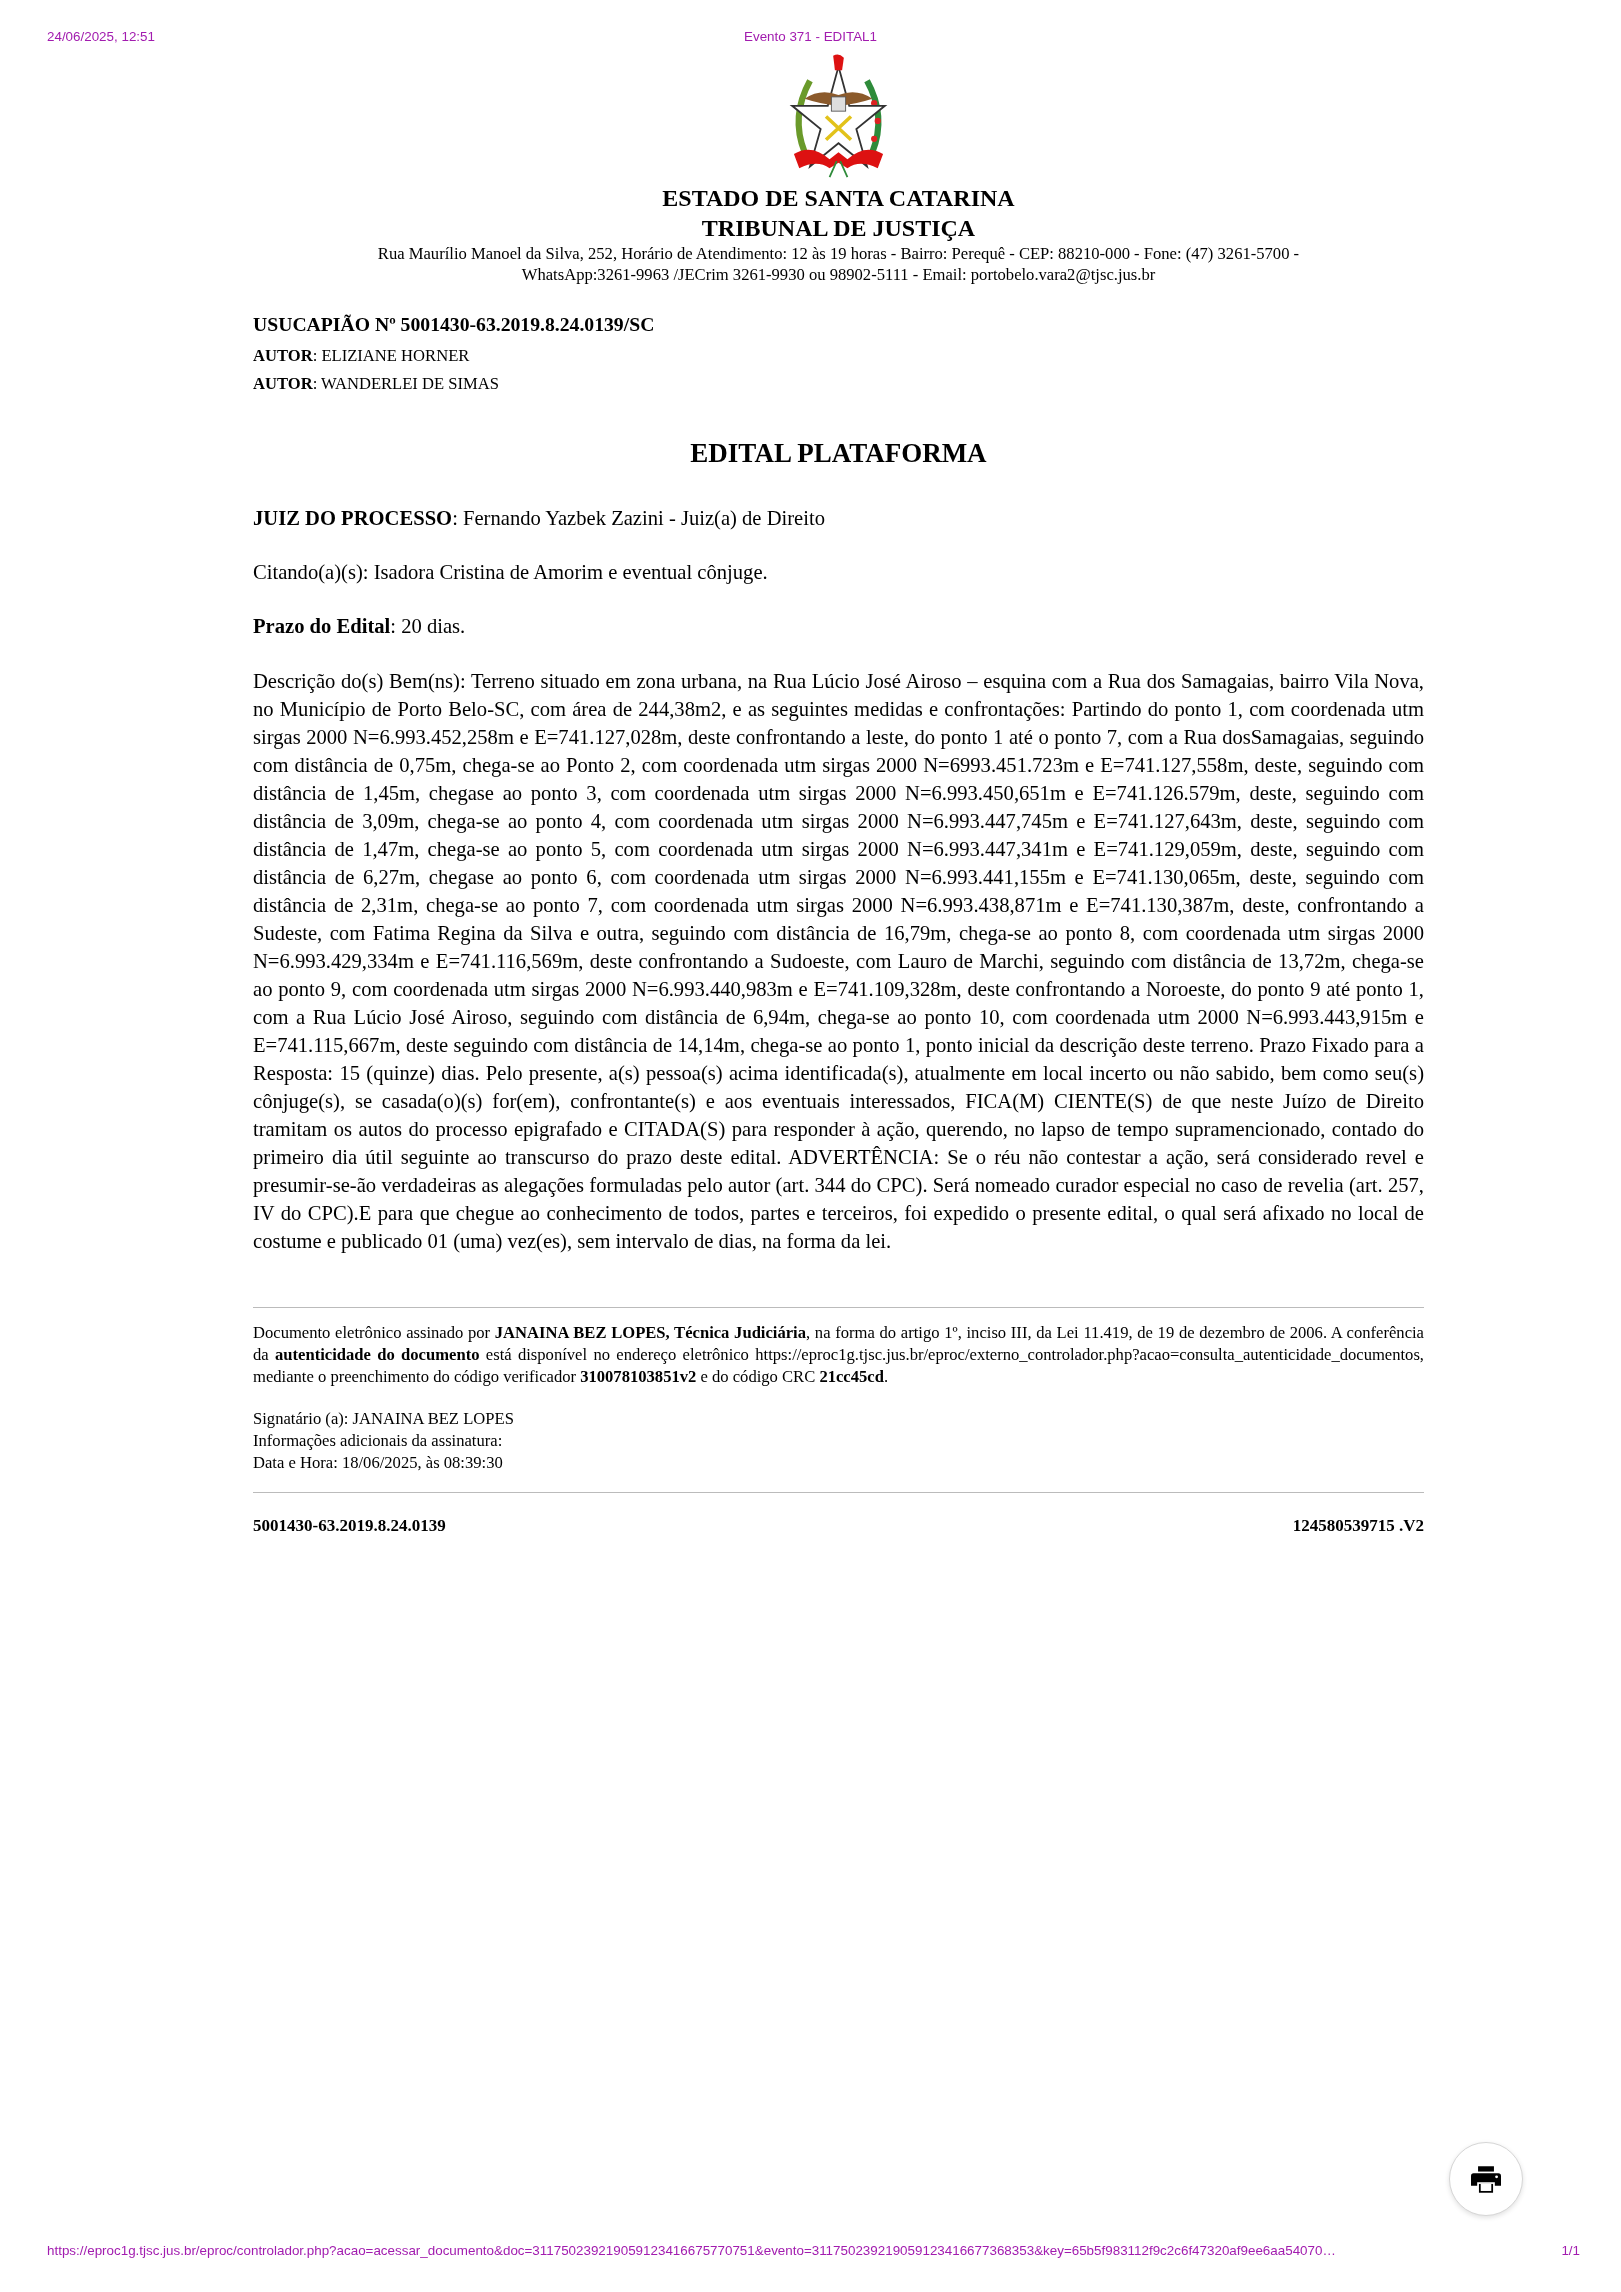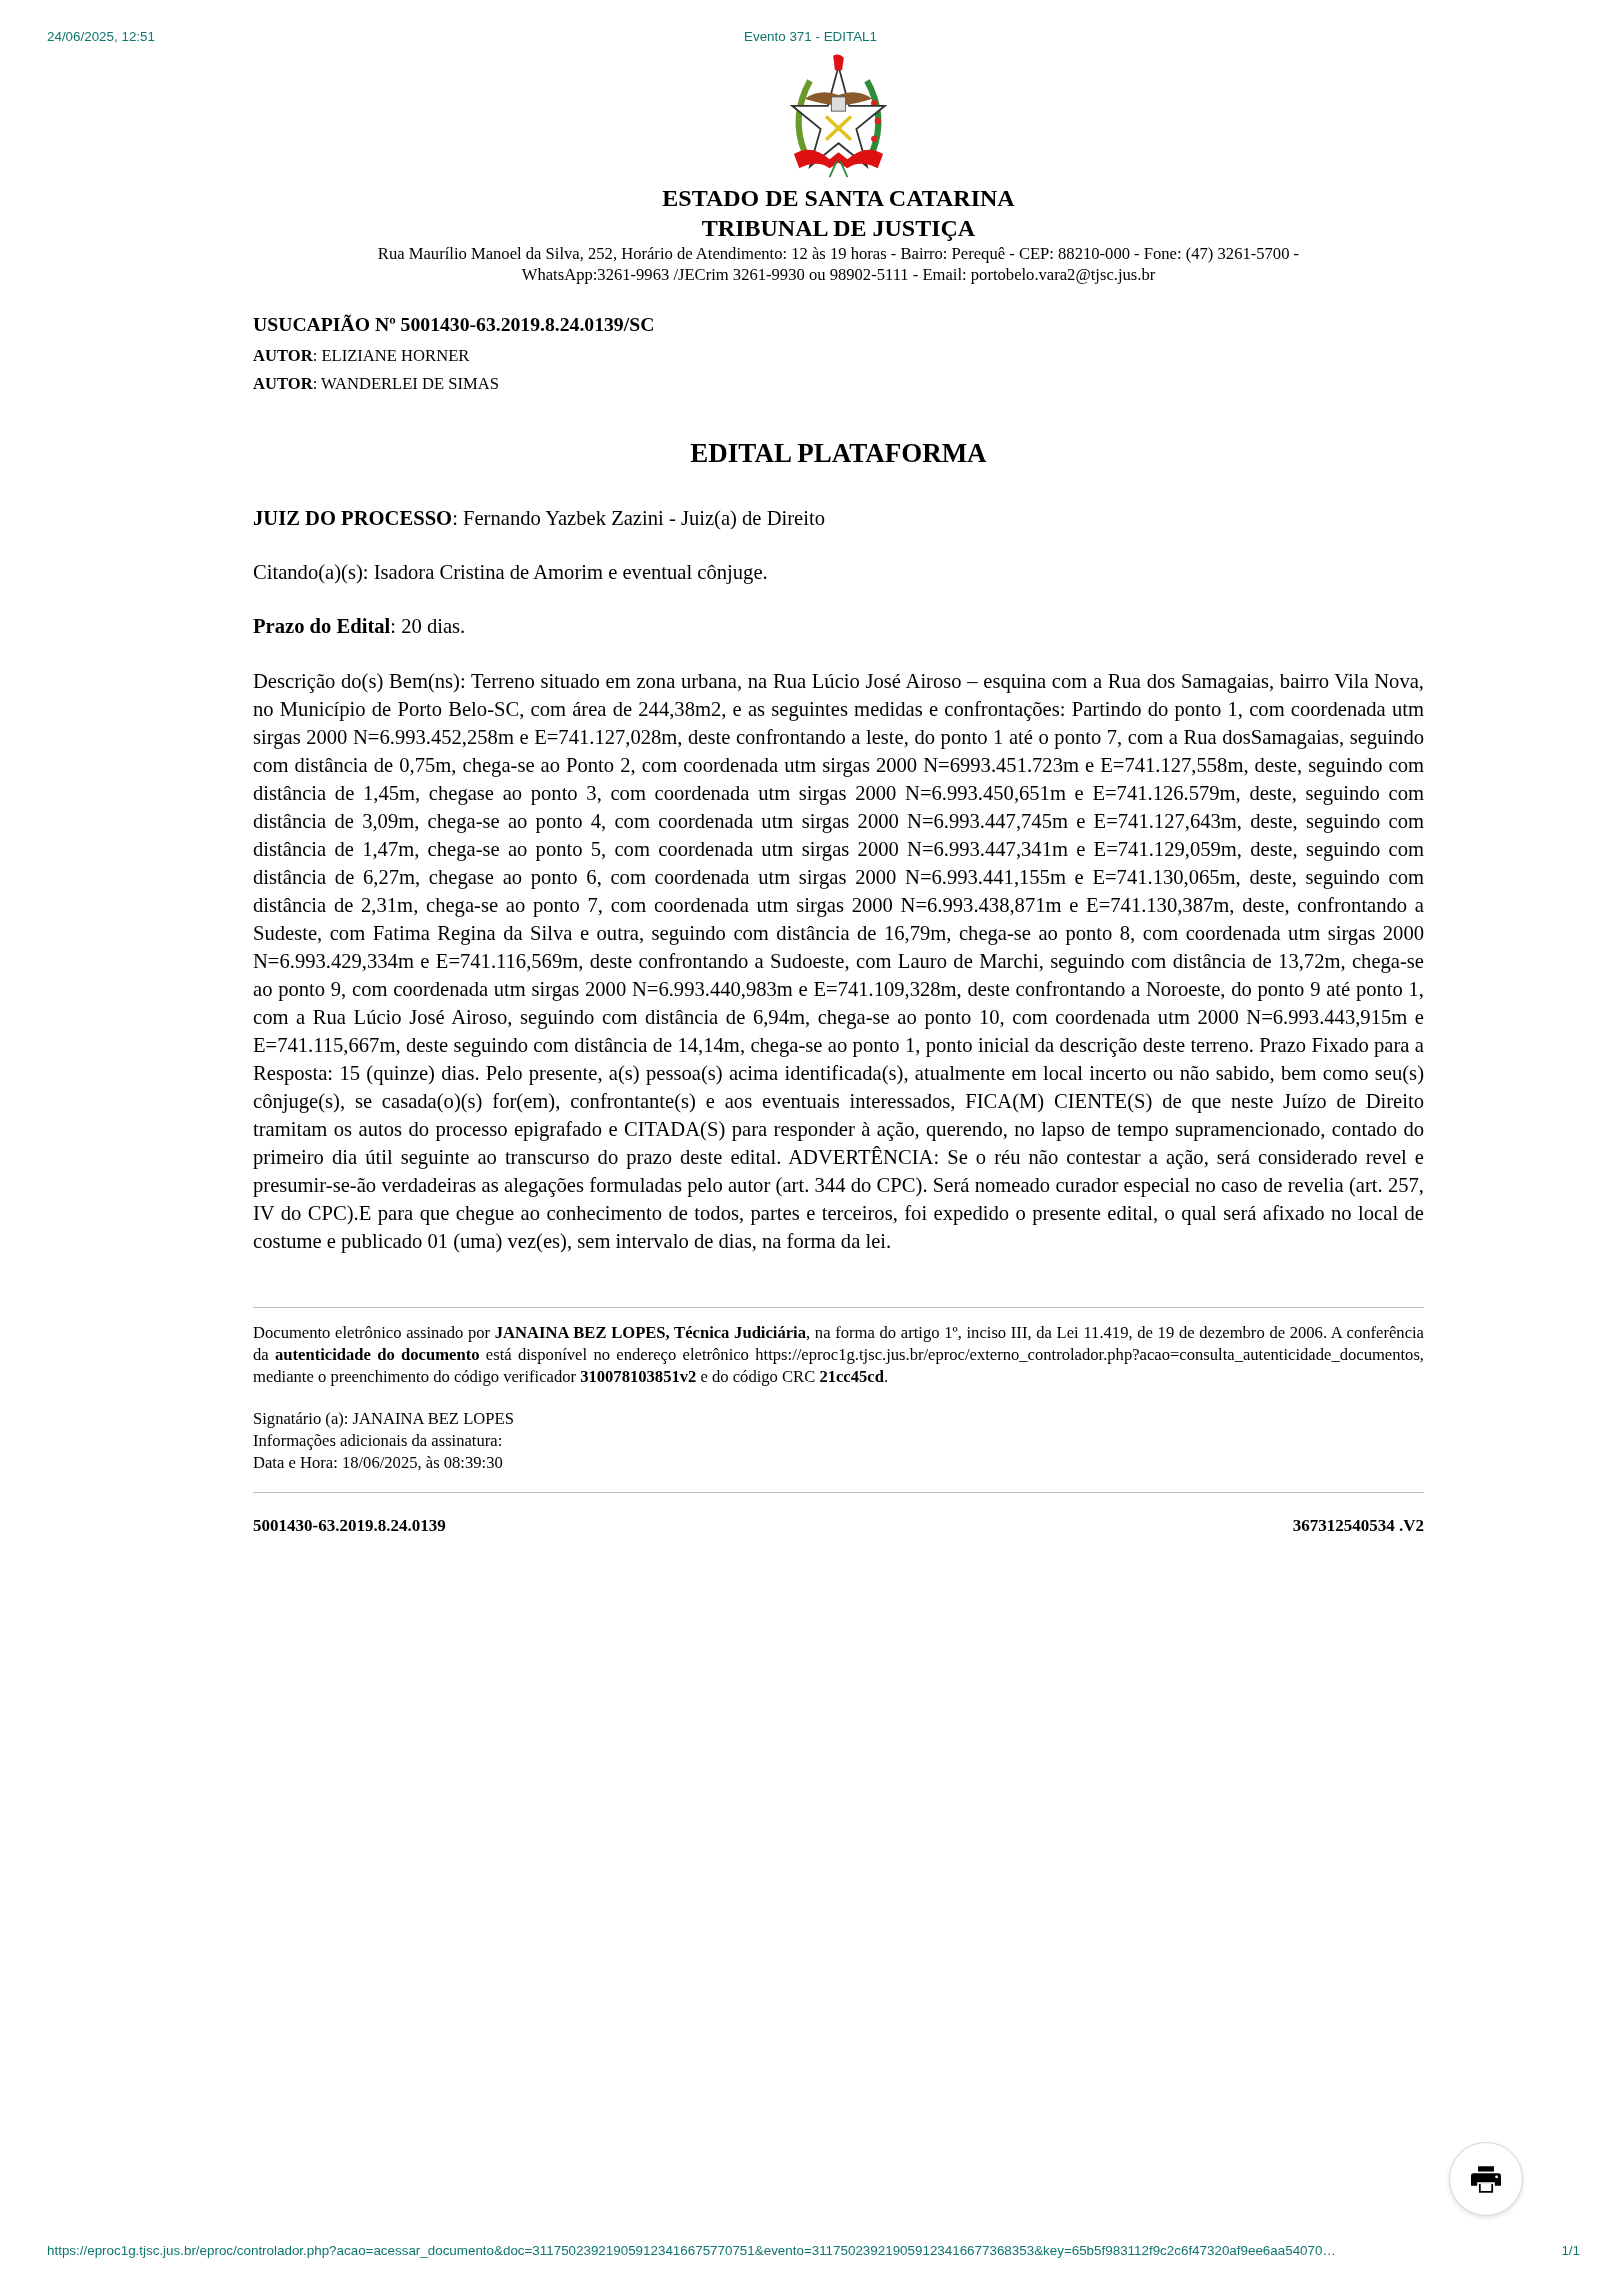--- a/index.html
+++ b/index.html
@@ -1,17 +1,17 @@
 <!DOCTYPE html>
 <html style="font-size:14.3px"><head>
 <meta charset="utf-8">
 <style>
   html, body { margin: 0; padding: 0; background: #ffffff; }
   body { width: 1621px; height: 2293px; position: relative; overflow: hidden; color: #000; }
-  .browser-text { font-family: "Liberation Sans", sans-serif; font-size: 13.4px; color: #0f766e; position: absolute; }
+  .browser-text { font-family: "Liberation Sans", sans-serif; font-size: 13.4px; color: #a21caf; position: absolute; }
   #print-date { left: 47px; top: 29px; }
   #print-title { left: 0; width: 1621px; text-align: center; top: 29px; }
   #footer-url { left: 47px; top: 2243px; width: 1487px; white-space: nowrap; overflow: hidden; }
   #footer-page { right: 41px; top: 2243px; }
 
   .doc { position: absolute; left: 253px; width: 1171px; top: 54px; font-family: "Liberation Serif", serif; }
   .emblem { display: block; margin: 0 auto; width: 107px; height: 125px; }
   .hdr-title { text-align: center; font-weight: bold; font-size: 24px; line-height: 30px; }
   .hdr-addr { text-align: center; font-size: 16.6px; line-height: 21.5px; }
   .case-no { font-weight: bold; font-size: 19.7px; margin-top: 27px; }
@@ -80,21 +80,21 @@
 
   <div class="sig-extra">
     <div>Signatário (a): JANAINA BEZ LOPES</div>
     <div>Informações adicionais da assinatura:</div>
     <div>Data e Hora: 18/06/2025, às 08:39:30</div>
   </div>
 
   <hr class="hr" style="margin-top:18px">
   <div class="footer-ids">
     <span>5001430-63.2019.8.24.0139</span>
-    <span>367312540534 .V2</span>
+    <span>124580539715 .V2</span>
   </div>
 </div>
 
 <div class="print-btn">
   <svg width="30" height="27" viewBox="0 0 34 30">
     <rect x="8" y="0" width="18" height="6" fill="#000"></rect>
     <path d="M3 8 H31 Q34 8 34 11 V22 H27 V18 H7 V22 H0 V11 Q0 8 3 8Z" fill="#000"></path>
     <rect x="9" y="20" width="16" height="10" fill="#000"></rect>
     <rect x="11" y="20" width="12" height="8" fill="#fff"></rect>
     <circle cx="29" cy="12" r="1.6" fill="#fff"></circle>

